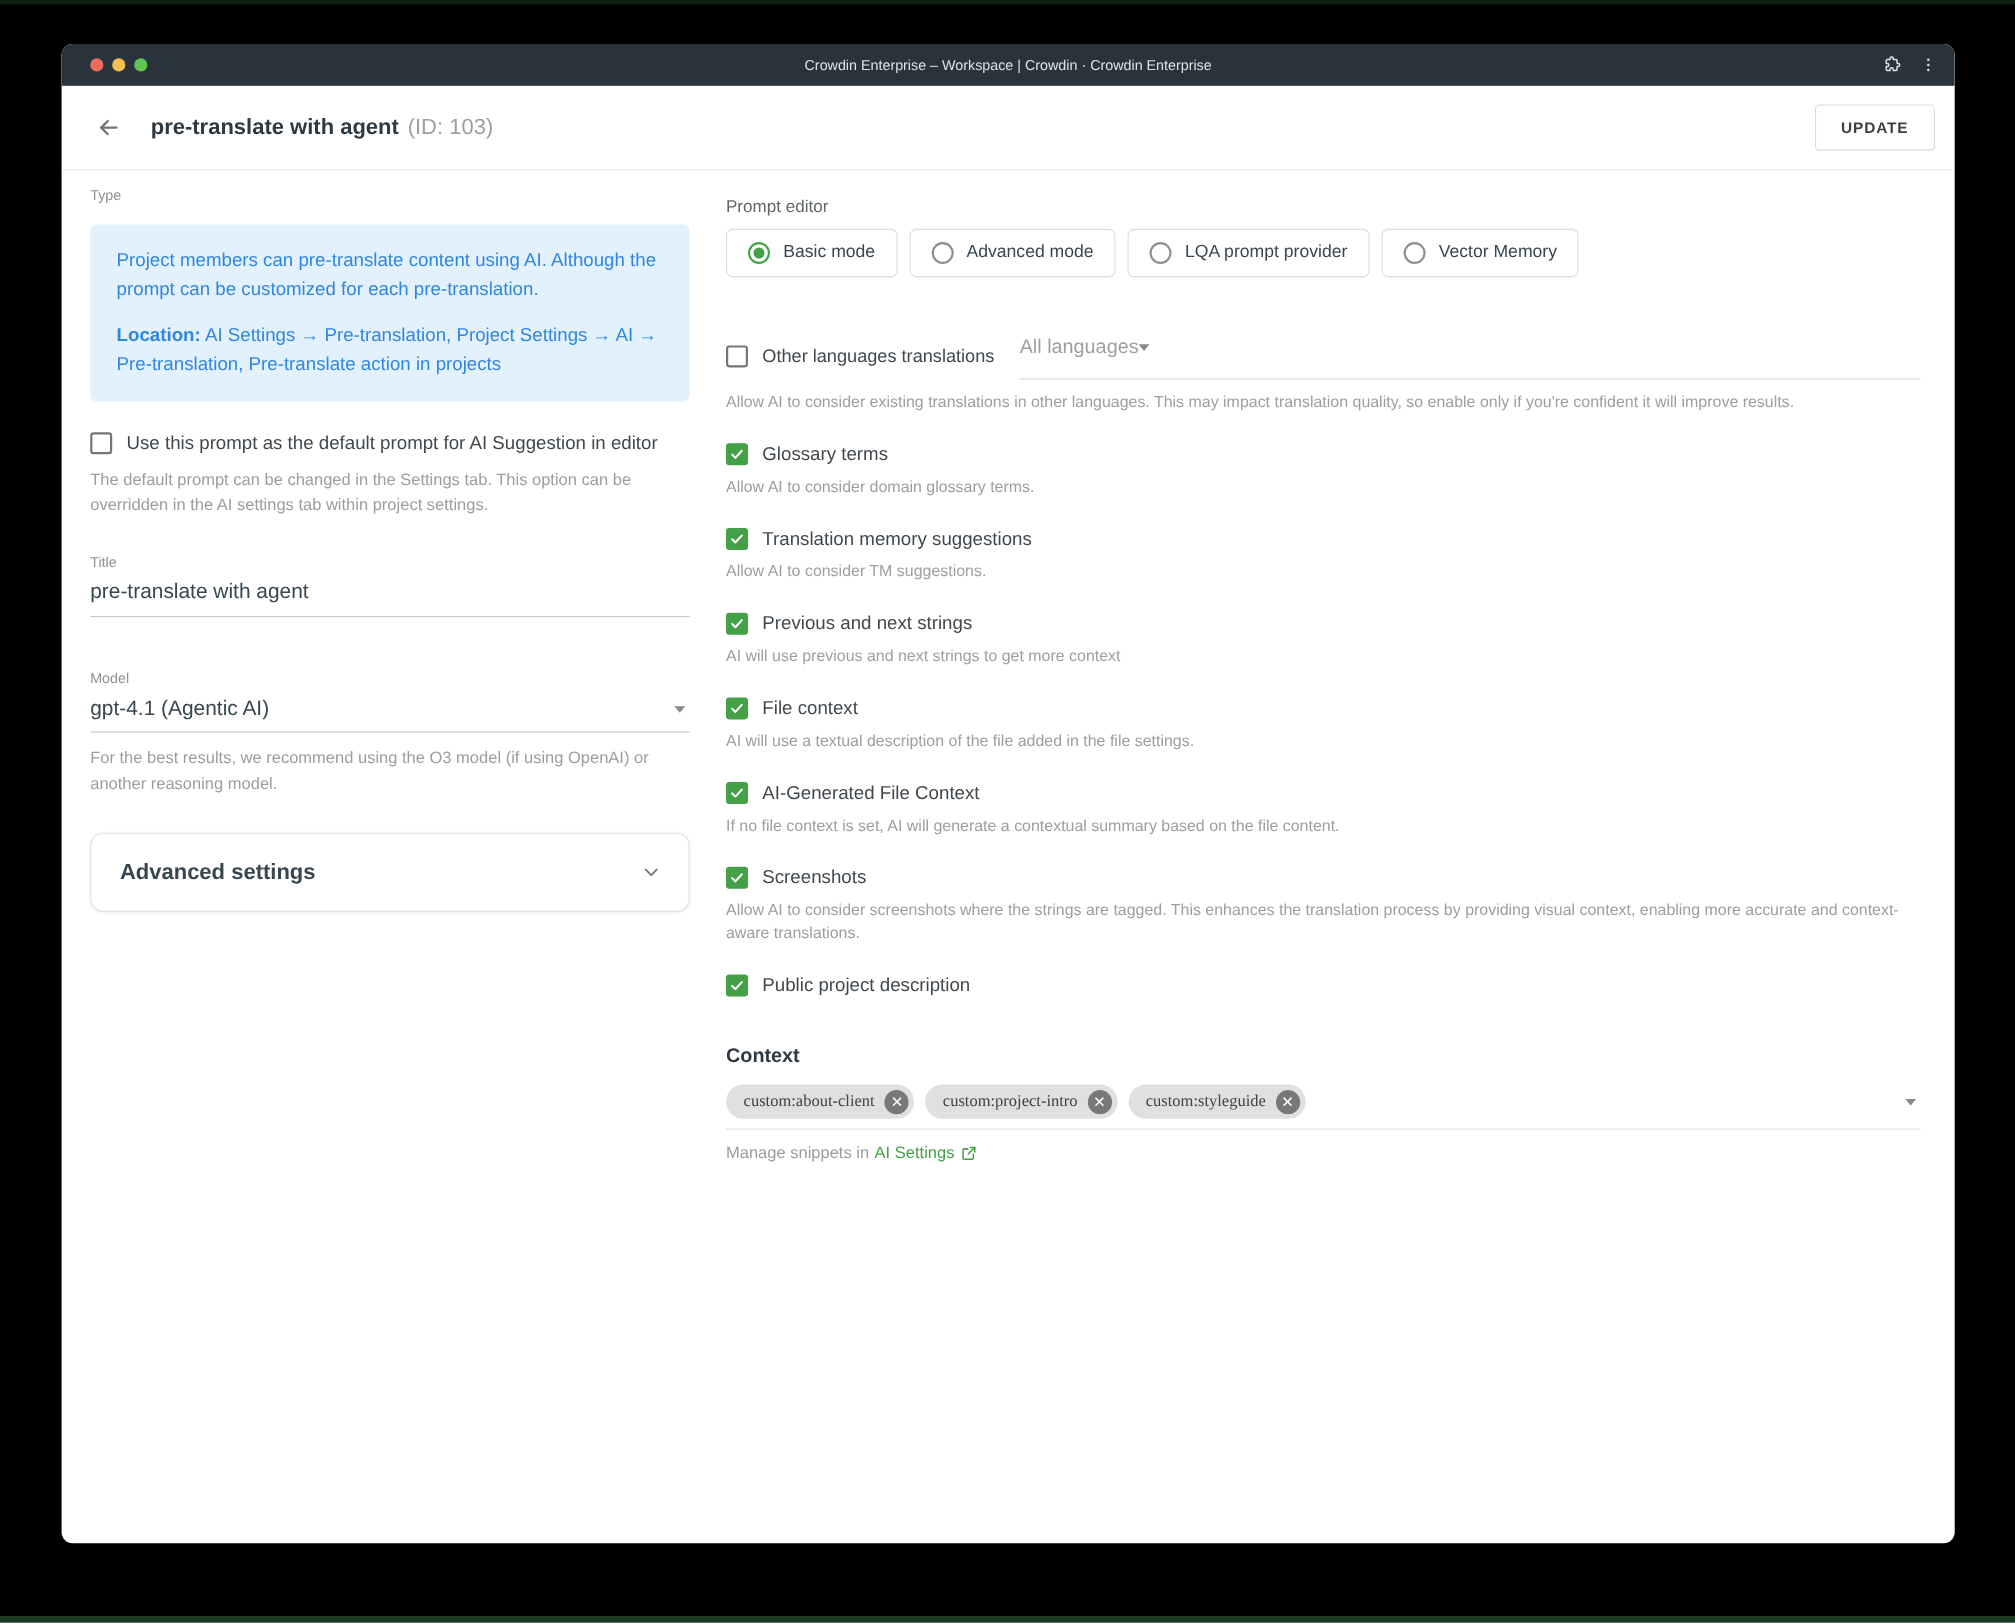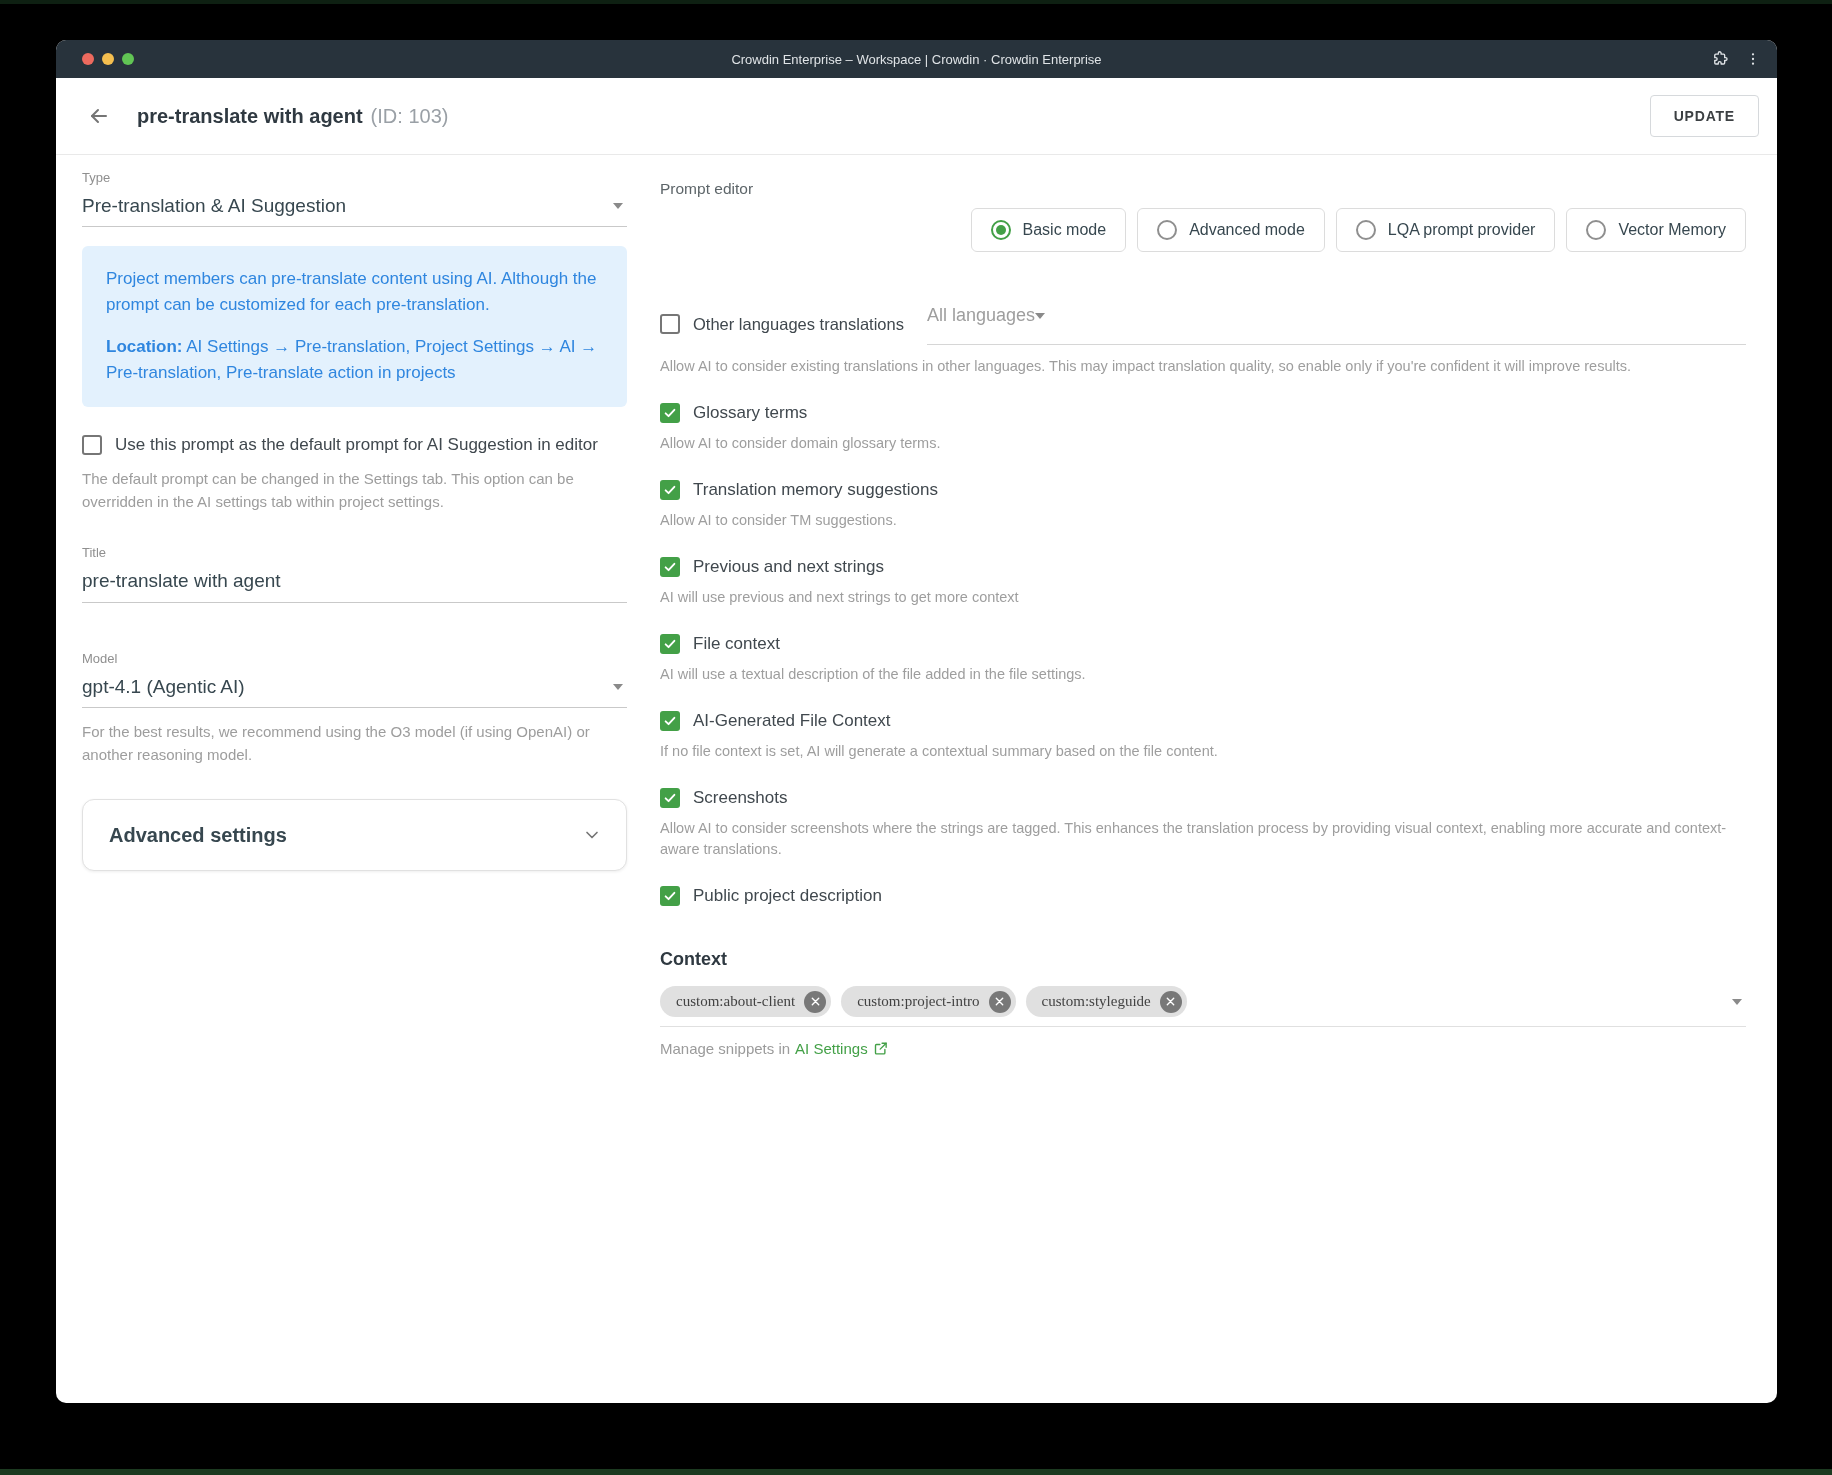--- a/index.html
+++ b/index.html
@@ -92,21 +92,21 @@
 
   .advanced-card {
     margin-top:33px; height:72px; border:1px solid #e1e1e1; border-radius:12px;
     box-shadow:0 1px 3px rgba(0,0,0,.07); display:flex; align-items:center;
     justify-content:space-between; padding:0 24px 0 26px; cursor:pointer; background:#fff;
   }
   .advanced-title { font-size:20px; font-weight:600; color:#37474f; }
 
   
   .prompt-editor-label { margin-top:25px; font-size:15.5px; color:#5d6569; }
-  .modes { display:flex; gap:11px; margin-top:10px;justify-content:flex-end; }
+  .modes { display:flex; gap:11px; margin-top:10px; }
   .mode {
     height:44px; border:1px solid #dcdcdc; border-radius:6px; background:#fff;
     display:flex; align-items:center; gap:12px; padding:0 19px; cursor:pointer;
   }
   .mode-label { font-size:16px; color:#37474f; }
   .radio { width:20px; height:20px; border-radius:50%; flex:none; position:relative; }
   .radio.off { border:2px solid #8f8f8f; }
   .radio.on { border:2px solid #43a047; }
   .radio.on::after {
     content:""; position:absolute; left:3px; top:3px; width:10px; height:10px;
@@ -185,24 +185,20 @@
     <span class="page-id">(ID: 103)</span>
     <button class="update-btn">UPDATE</button>
   </div>
 
   <div class="content">
 
     <div class="col-left">
 
       <div class="type-group">
         <div class="field-label">Type</div>
-        <div class="select-line">
-          <span class="select-value">Pre-translation &amp; AI Suggestion</span>
-          <span class="caret"></span>
-        </div>
       </div>
 
       <div class="info-box">
         <p>Project members can pre-translate content using AI. Although the prompt can be customized for each pre-translation.</p>
         <p><b>Location:</b><span> AI Settings → Pre-translation, Project Settings → AI → Pre-translation, Pre-translate action in projects</span></p>
       </div>
 
       <div class="cb-row default-row">
         <span class="cb unchecked"></span>
         <span class="cb-label">Use this prompt as the default prompt for AI Suggestion in editor</span>

